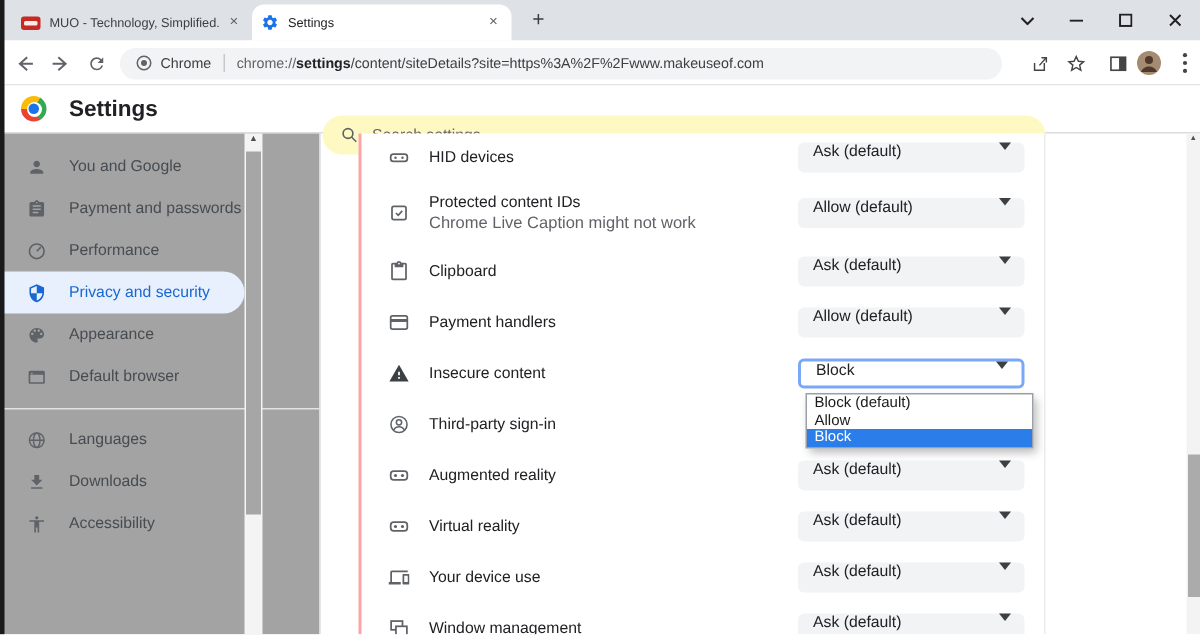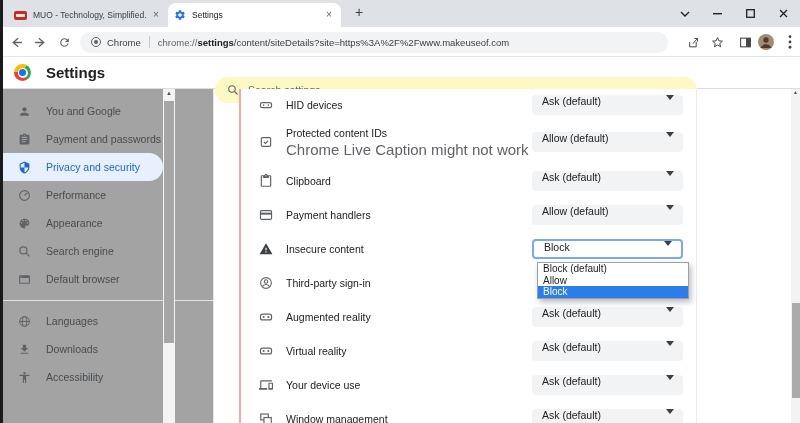--- a/index.html
+++ b/index.html
@@ -60,21 +60,21 @@
   .side-scroll-thumb { position:absolute; left:1px; top:12px; width:10px; height:242px; background:#A6A6A6; }
   .panel-divider { position:absolute; left:213px; top:89px; width:1px; height:334px; background:#E4E6E8; }
 
   
   .content-card { position:absolute; left:239px; top:89px; width:458px; height:334px; background:#fff;
     border-left:2px solid #fca5a5; border-right:1px solid #EAECEE; overflow:hidden; }
   .perm-row { position:relative; display:flex; align-items:center; padding-left:18px; }
   .perm-row svg { color:#5F6368; flex:none; }
   .perm-text { margin-left:13px; }
   .perm-label { font-size:10.5px; color:#202124; }
-  .perm-sublabel { font-size:15px; color:#5F6368; margin-top:2px; }
+  .perm-sublabel { font-size:11px; color:#5F6368; margin-top:2px; }
   .perm-select { position:absolute; left:291px; top:50%; transform:translateY(-50%); width:151px; height:20px;
     background:#F1F3F4; border-radius:4px; display:flex; align-items:flex-start; justify-content:space-between;
     padding:0 9px 0 10px; font-size:10.5px; color:#202124; cursor:pointer; }
   .perm-select.focused { background:#fff; border:2px solid #7BA7F8; }
   .caret { width:0; height:0; border-left:4.5px solid transparent; border-right:4.5px solid transparent; border-top:5px solid #3C4043; }
 
   .menu-popup { position:absolute; left:537px; top:262px; width:152px; background:#fff;
     border:1px solid #9AA0A6; box-shadow:2px 3px 6px rgba(0,0,0,.28); z-index:60; }
   .menu-item { height:11.5px; line-height:11.5px; padding-left:5px; font-size:10px; color:#1b1b1b; white-space:nowrap; }
   .menu-item.highlighted { background:#2B7DE9; color:#fff; }
@@ -211,45 +211,38 @@
             <path d="M12 12c2.21 0 4-1.79 4-4s-1.79-4-4-4-4 1.79-4 4 1.79 4 4 4zm0 2c-2.67 0-8 1.34-8 4v2h16v-2c0-2.66-5.33-4-8-4z"></path>
           </svg>
         <span class="nav-label">You and Google</span>
       </div>
       <div class="nav-item">
         <svg width="13" height="13" viewBox="0 0 24 24" fill="currentColor">
             <path d="M19 3h-4.18C14.4 1.84 13.3 1 12 1c-1.3 0-2.4.84-2.82 2H5c-1.1 0-2 .9-2 2v14c0 1.1.9 2 2 2h14c1.1 0 2-.9 2-2V5c0-1.1-.9-2-2-2zm-7 0c.55 0 1 .45 1 1s-.45 1-1 1-1-.45-1-1 .45-1 1-1zm2 14H7v-2h7v2zm3-4H7v-2h10v2zm0-4H7V7h10v2z"></path>
           </svg>
         <span class="nav-label">Payment and passwords</span>
       </div>
-      <div class="nav-item selected">
-        <svg width="13" height="13" viewBox="0 0 24 24" fill="currentColor">
-            <path d="M12 1 3 5v6c0 5.55 3.84 10.74 9 12 5.16-1.26 9-6.45 9-12V5l-9-4zm0 10.99h7c-.53 4.12-3.28 7.79-7 8.94V12H5V6.3l7-3.11v8.8z"></path>
-          </svg>
-        <span class="nav-label">Privacy and security</span>
-      </div>
       <div class="nav-item">
         <svg width="13" height="13" viewBox="0 0 24 24" fill="none" stroke="currentColor" stroke-width="2">
             <circle cx="12" cy="12" r="9"></circle>
             <path d="M12 12 L17 7"></path>
           </svg>
         <span class="nav-label">Performance</span>
       </div>
+      <div class="nav-item selected">
+        <svg width="13" height="13" viewBox="0 0 24 24" fill="currentColor">
+            <path d="M12 1 3 5v6c0 5.55 3.84 10.74 9 12 5.16-1.26 9-6.45 9-12V5l-9-4zm0 10.99h7c-.53 4.12-3.28 7.79-7 8.94V12H5V6.3l7-3.11v8.8z"></path>
+          </svg>
+        <span class="nav-label">Privacy and security</span>
+      </div>
       <div class="nav-item">
         <svg width="13" height="13" viewBox="0 0 24 24" fill="currentColor">
             <path d="M12 3c-4.97 0-9 4.03-9 9s4.03 9 9 9c.83 0 1.5-.67 1.5-1.5 0-.39-.15-.74-.39-1.01-.23-.26-.38-.61-.38-.99 0-.83.67-1.5 1.5-1.5H16c2.76 0 5-2.24 5-5 0-4.42-4.03-8-9-8zm-5.5 9c-.83 0-1.5-.67-1.5-1.5S5.67 9 6.5 9 8 9.67 8 10.5 7.33 12 6.5 12zm3-4C8.67 8 8 7.33 8 6.5S8.67 5 9.5 5s1.5.67 1.5 1.5S10.33 8 9.5 8zm5 0c-.83 0-1.5-.67-1.5-1.5S13.67 5 14.5 5s1.5.67 1.5 1.5S15.33 8 14.5 8zm3 4c-.83 0-1.5-.67-1.5-1.5S16.67 9 17.5 9s1.5.67 1.5 1.5-.67 1.5-1.5 1.5z"></path>
           </svg>
         <span class="nav-label">Appearance</span>
-      </div>
-      <div class="nav-item">
-        <svg width="13" height="13" viewBox="0 0 24 24" fill="none" stroke="currentColor" stroke-width="2.2">
-            <circle cx="10" cy="10" r="6.5"></circle>
-            <path d="M15 15 L21 21"></path>
-          </svg>
-        <span class="nav-label">Search engine</span>
       </div>
       <div class="nav-item">
         <svg width="13" height="13" viewBox="0 0 24 24" fill="currentColor">
             <path d="M20 4H4c-1.1 0-2 .9-2 2v12c0 1.1.9 2 2 2h16c1.1 0 2-.9 2-2V6c0-1.1-.9-2-2-2zm0 14H4V9h16v9zM7 7.5A1 1 0 1 1 5 7.5a1 1 0 0 1 2 0z"></path>
           </svg>
         <span class="nav-label">Default browser</span>
       </div>
       <div class="nav-divider"></div>
       <div class="nav-item">
         <svg width="13" height="13" viewBox="0 0 24 24" fill="none" stroke="currentColor" stroke-width="1.8">

